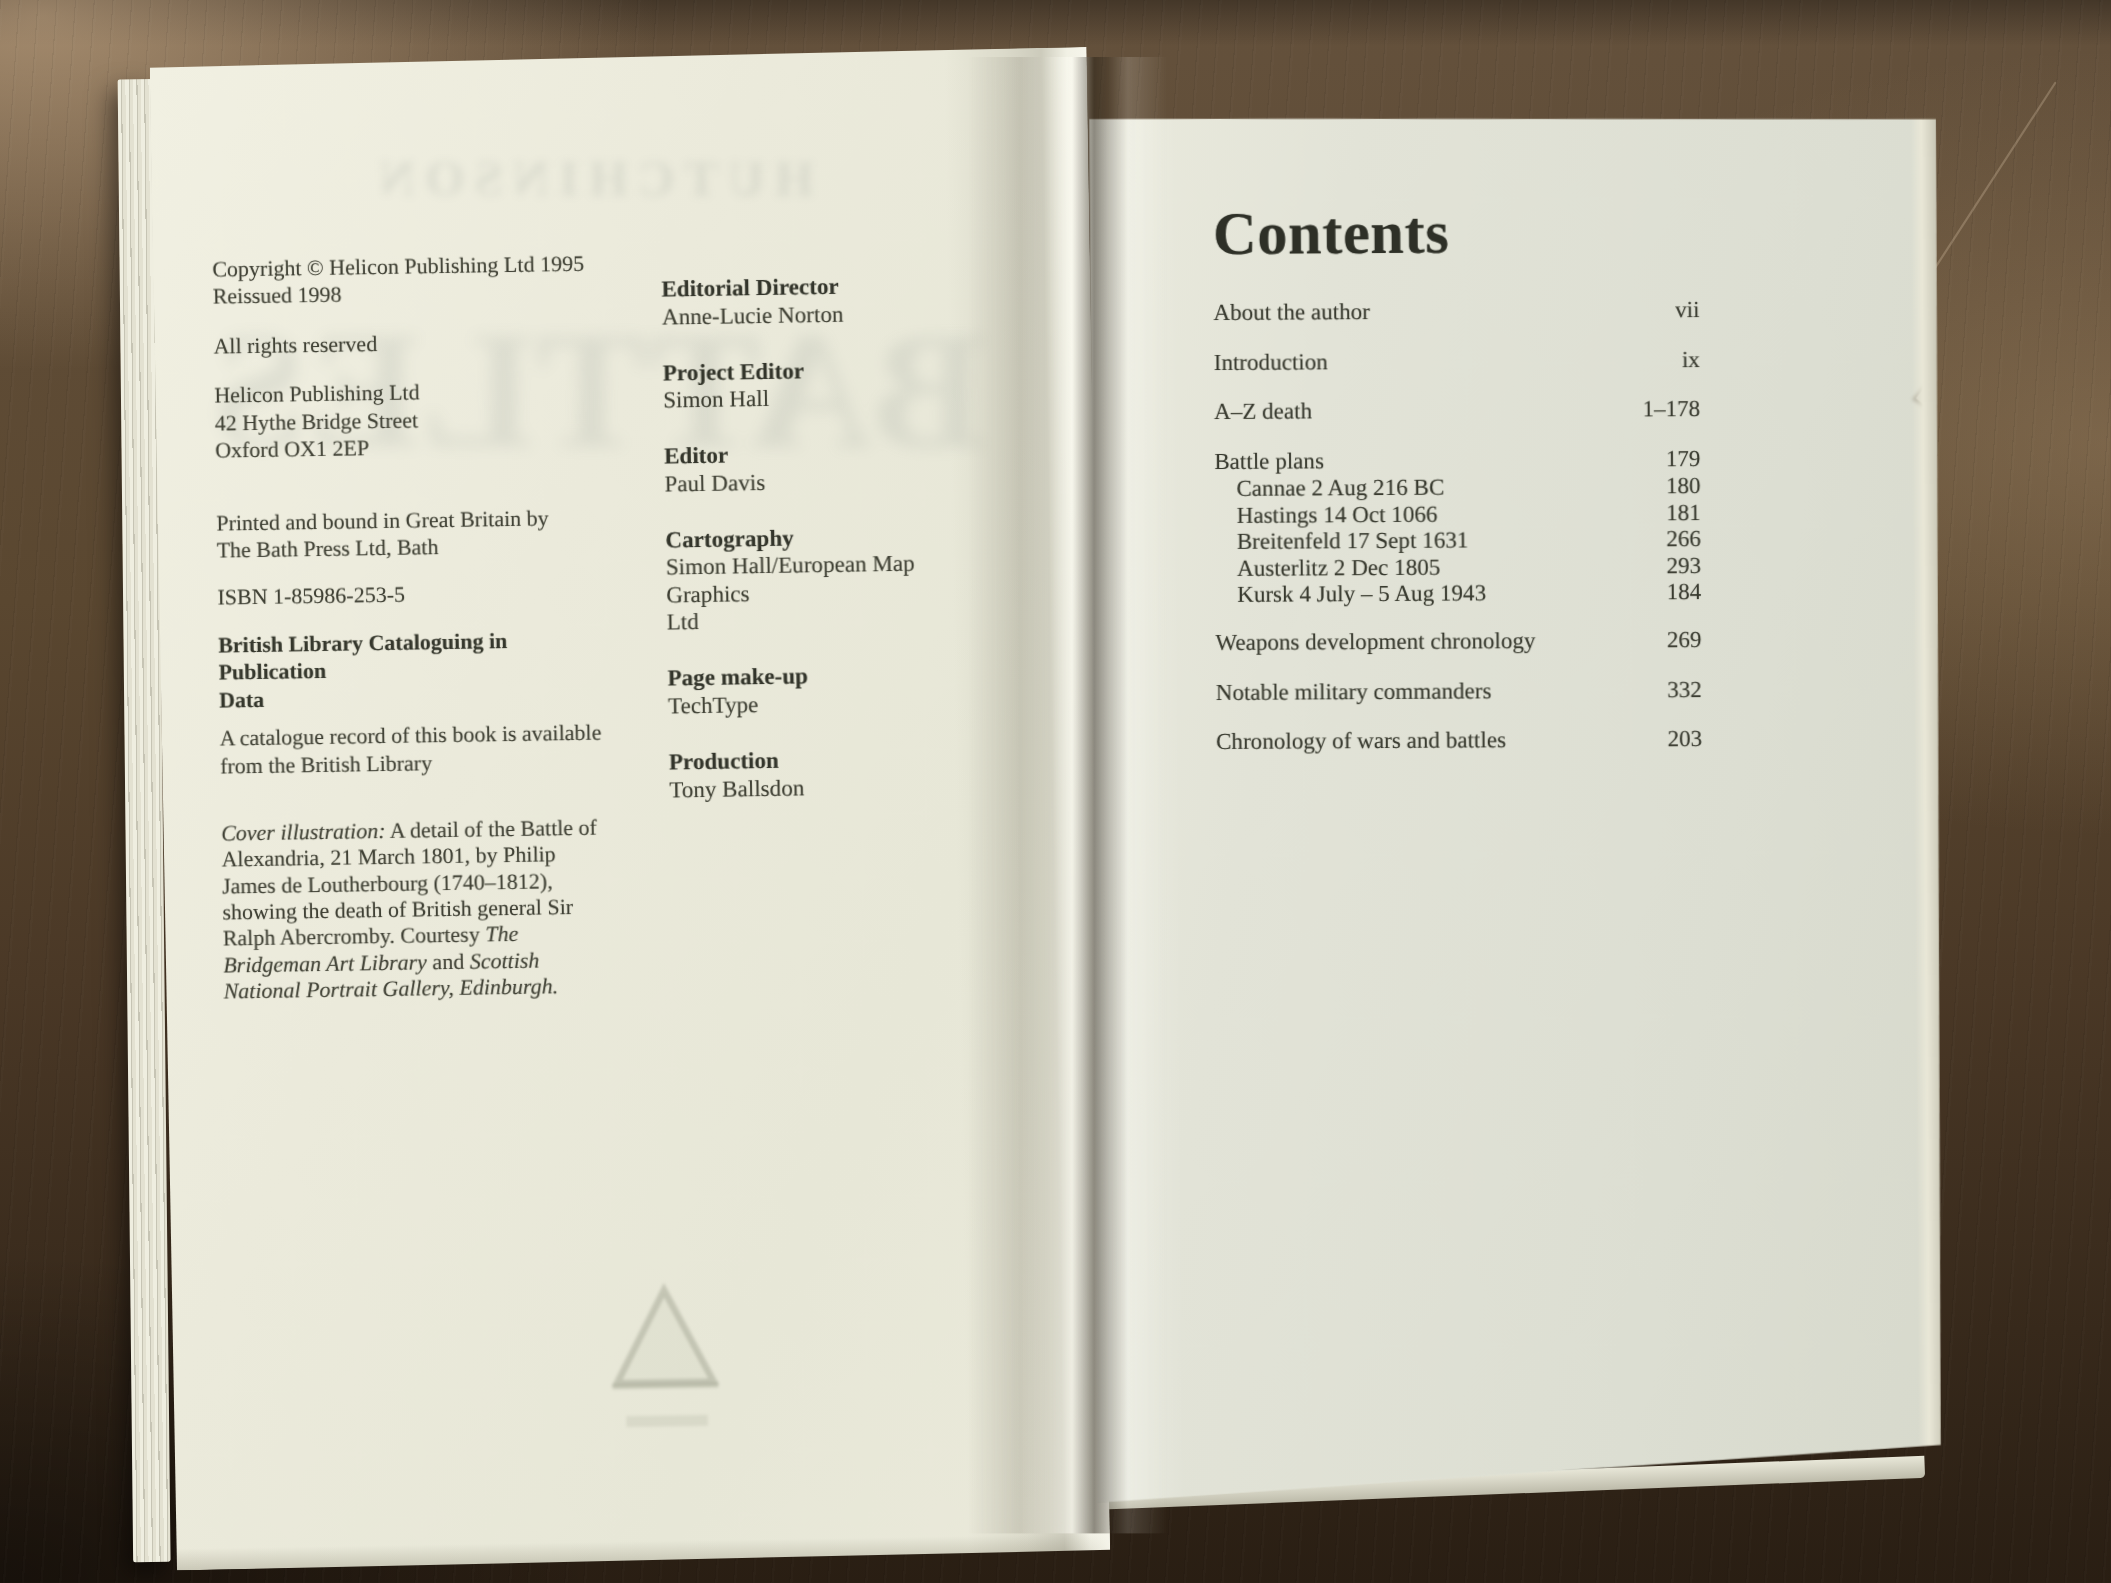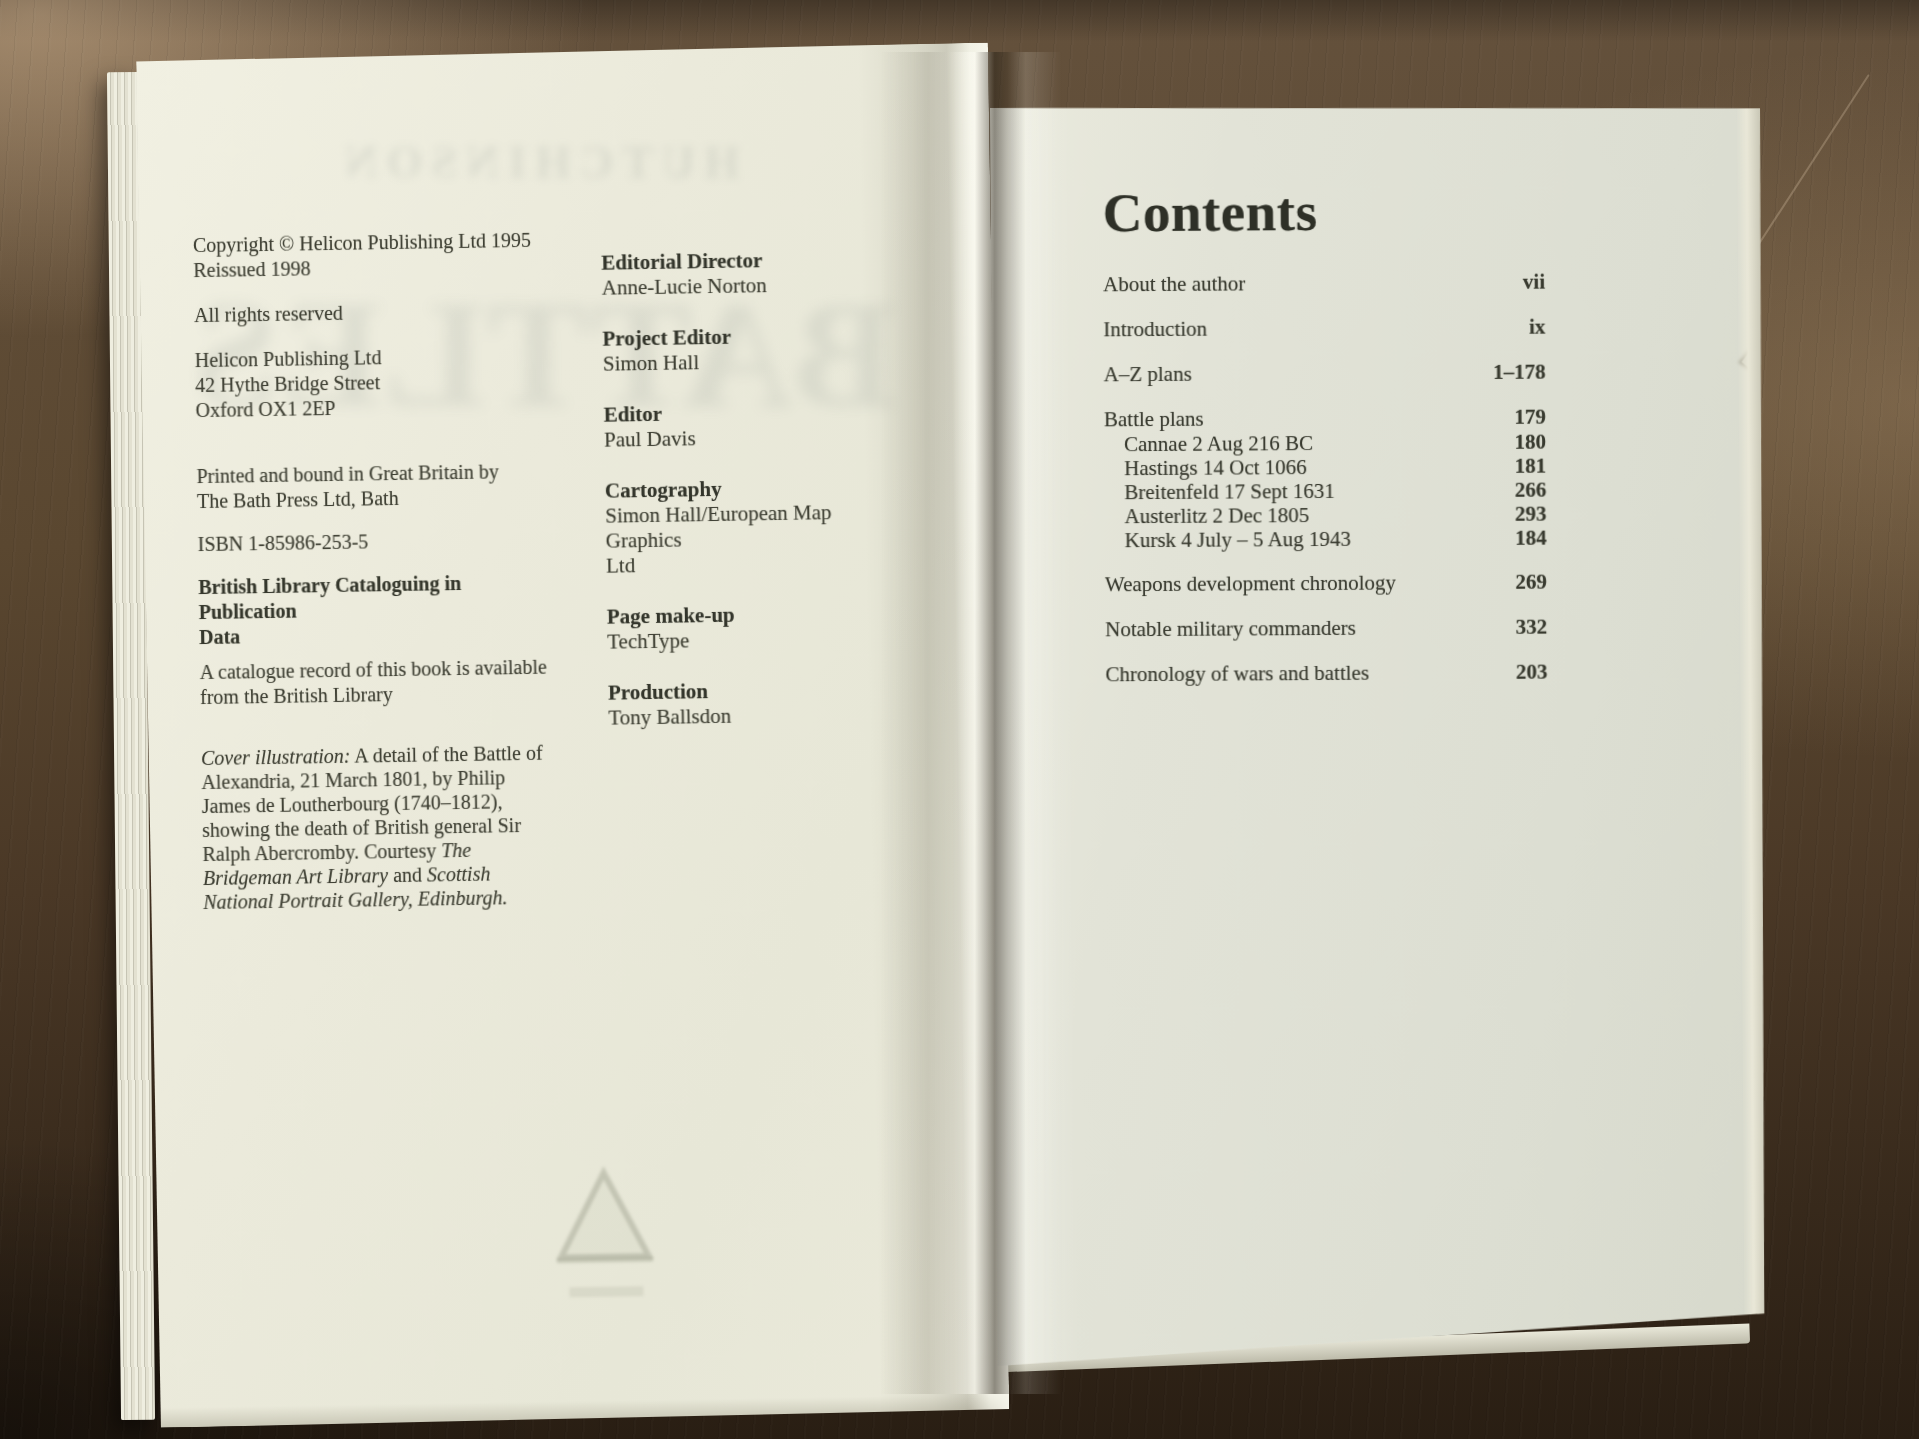--- a/index.html
+++ b/index.html
@@ -104,21 +104,21 @@
 
   
   .contents-title{position:absolute;left:112px;top:74px;margin:0;
     font-size:55px;font-weight:bold;letter-spacing:0.5px;color:#2e3027;
     text-shadow:0 0 1px rgba(46,48,39,0.4);}
   .toc{position:absolute;left:112px;top:164px;width:442px;
     font-size:21px;color:#383a2f;text-shadow:0 0 1px rgba(56,58,47,0.35);}
   .toc-row{display:flex;justify-content:space-between;line-height:26px;}
   .toc-row.sub{line-height:24px;padding-left:20px;}
   .toc-row.group{margin-top:19px;}
-  .toc-page{font-weight:bold;}
+  .toc-page{}
 </style>
 </head>
 <body>
 
 <div class="scene">
 
   <div class="wood"></div>
   <div class="wood-scratch"></div>
 
   <div class="page-stack-left"></div>
@@ -181,21 +181,21 @@
     <div class="toc">
         <div class="toc-row">
           <span class="toc-label">About the author</span>
           <span class="toc-page">vii</span>
         </div>
         <div class="toc-row group">
           <span class="toc-label">Introduction</span>
           <span class="toc-page">ix</span>
         </div>
         <div class="toc-row group">
-          <span class="toc-label">A–Z plans</span>
+          <span class="toc-label">A–Z death</span>
           <span class="toc-page">1–178</span>
         </div>
         <div class="toc-row group">
           <span class="toc-label">Battle plans</span>
           <span class="toc-page">179</span>
         </div>
         <div class="toc-row sub">
           <span class="toc-label">Cannae 2 Aug 216 BC</span>
           <span class="toc-page">180</span>
         </div>

